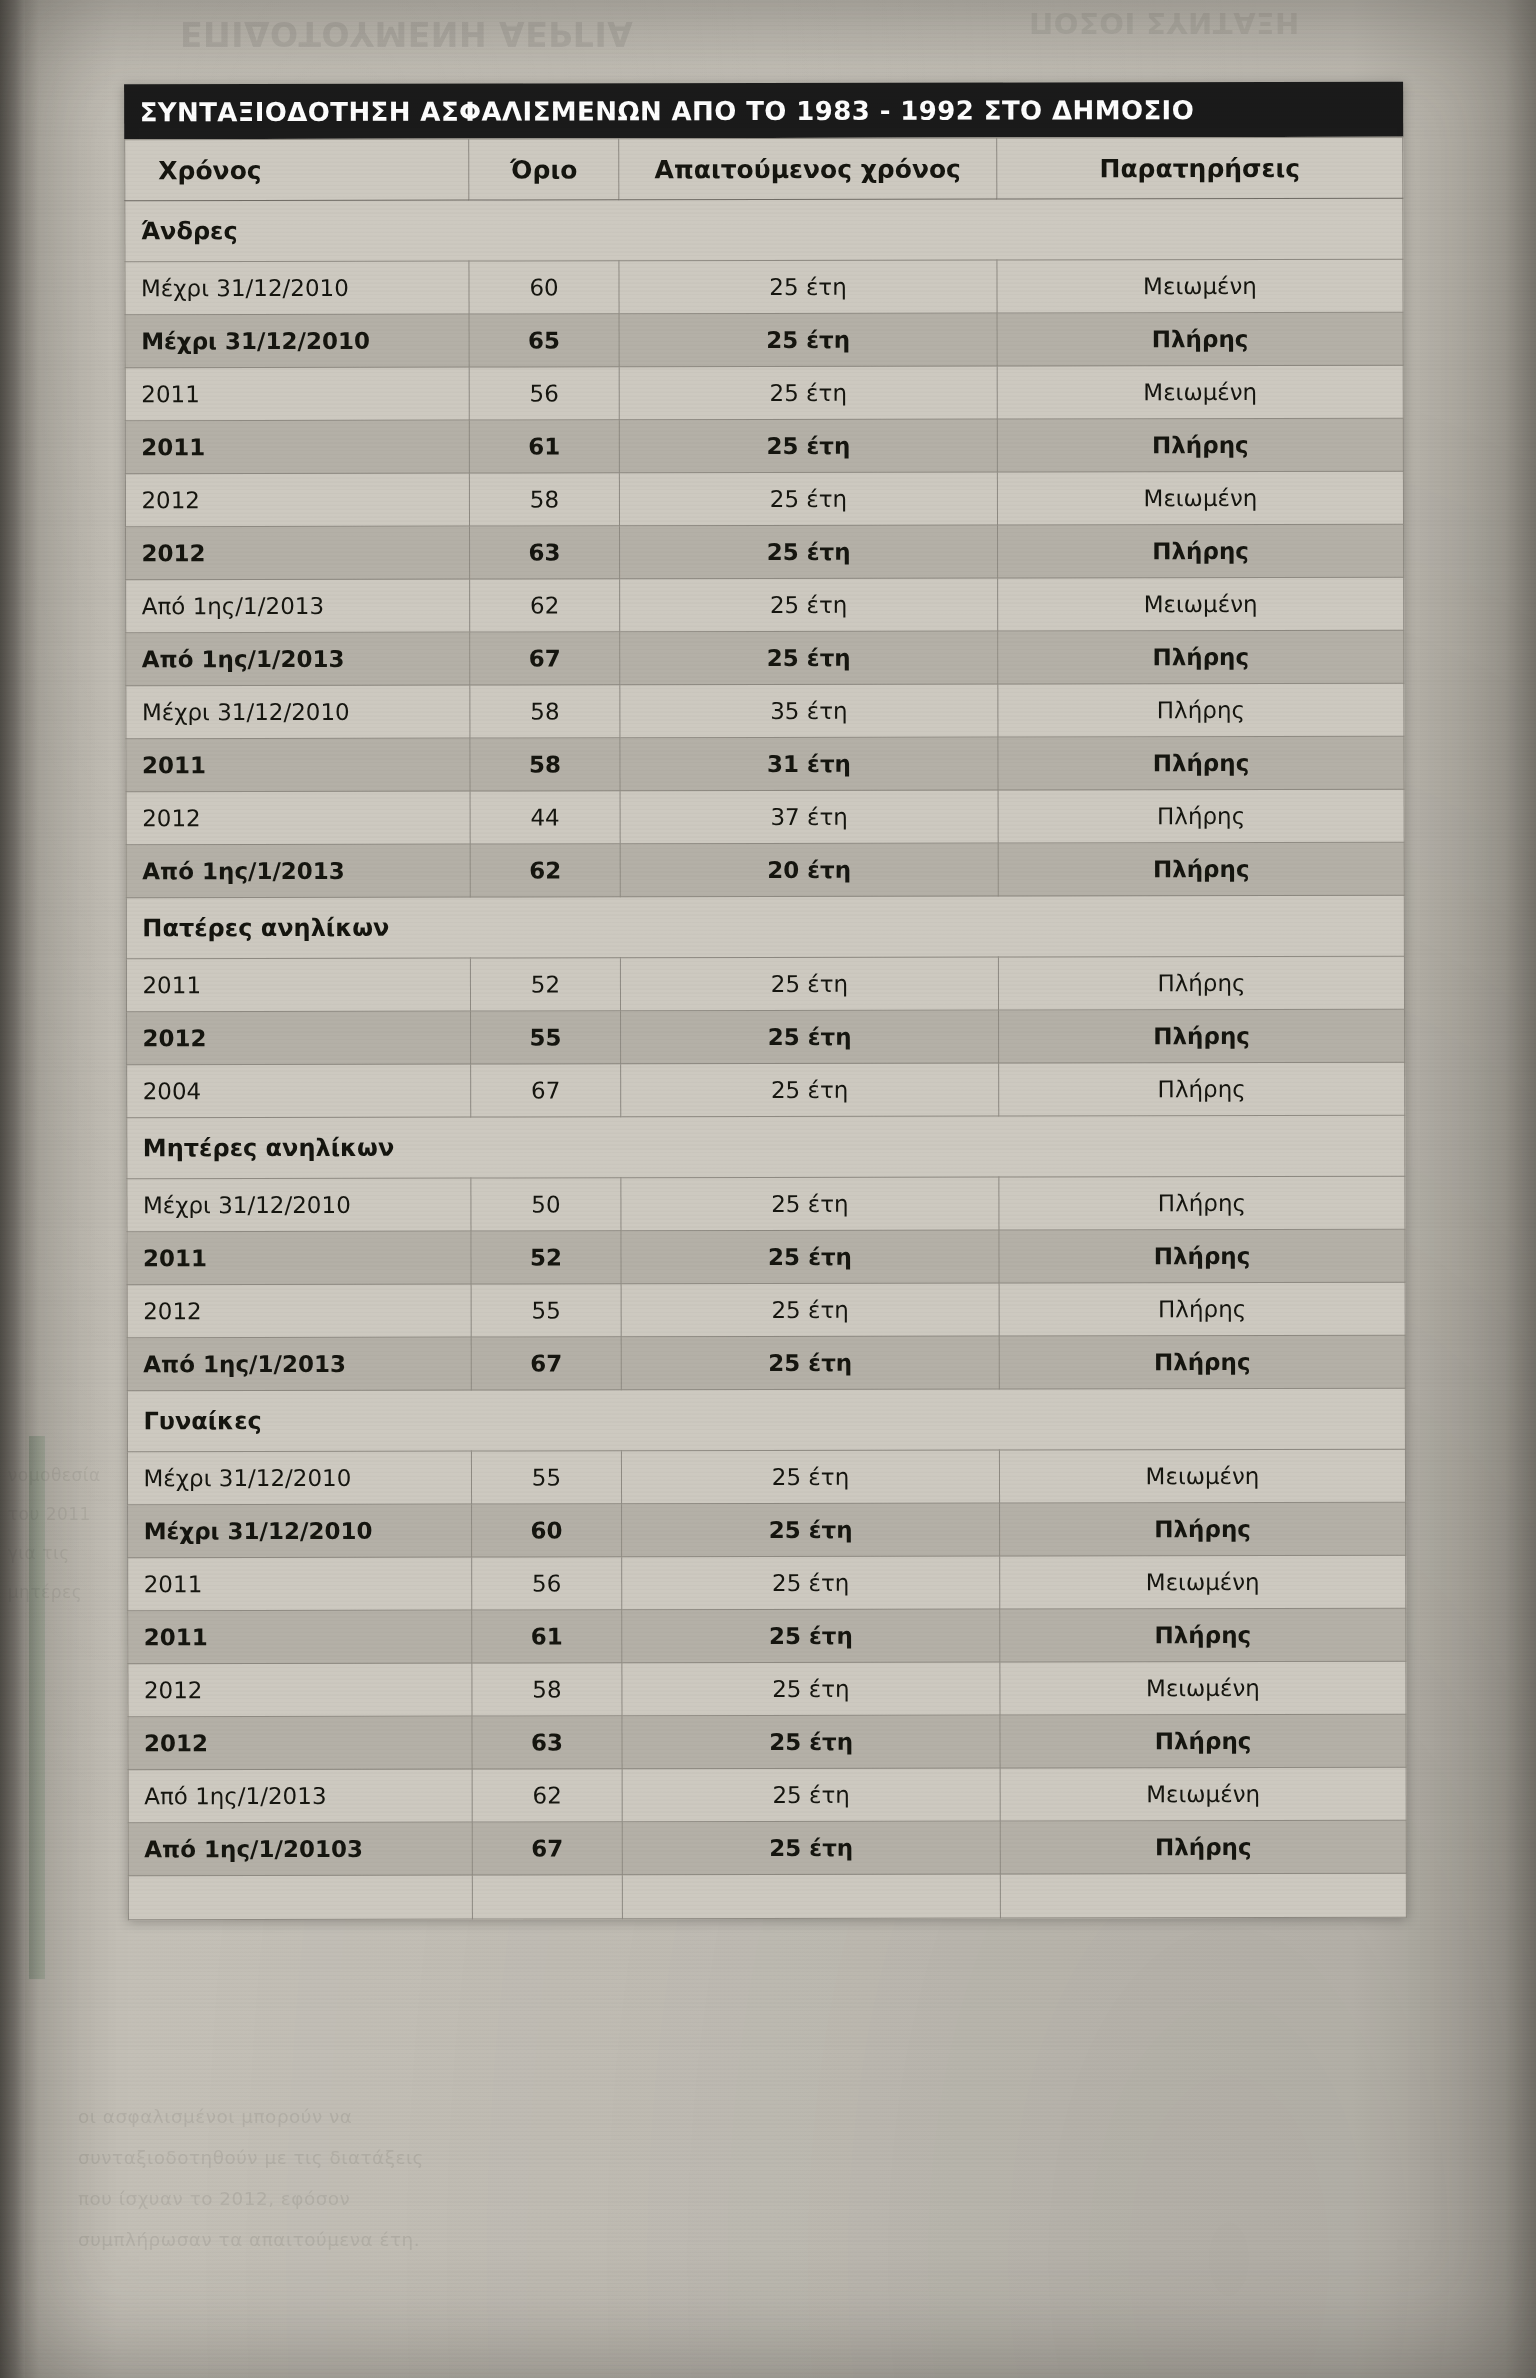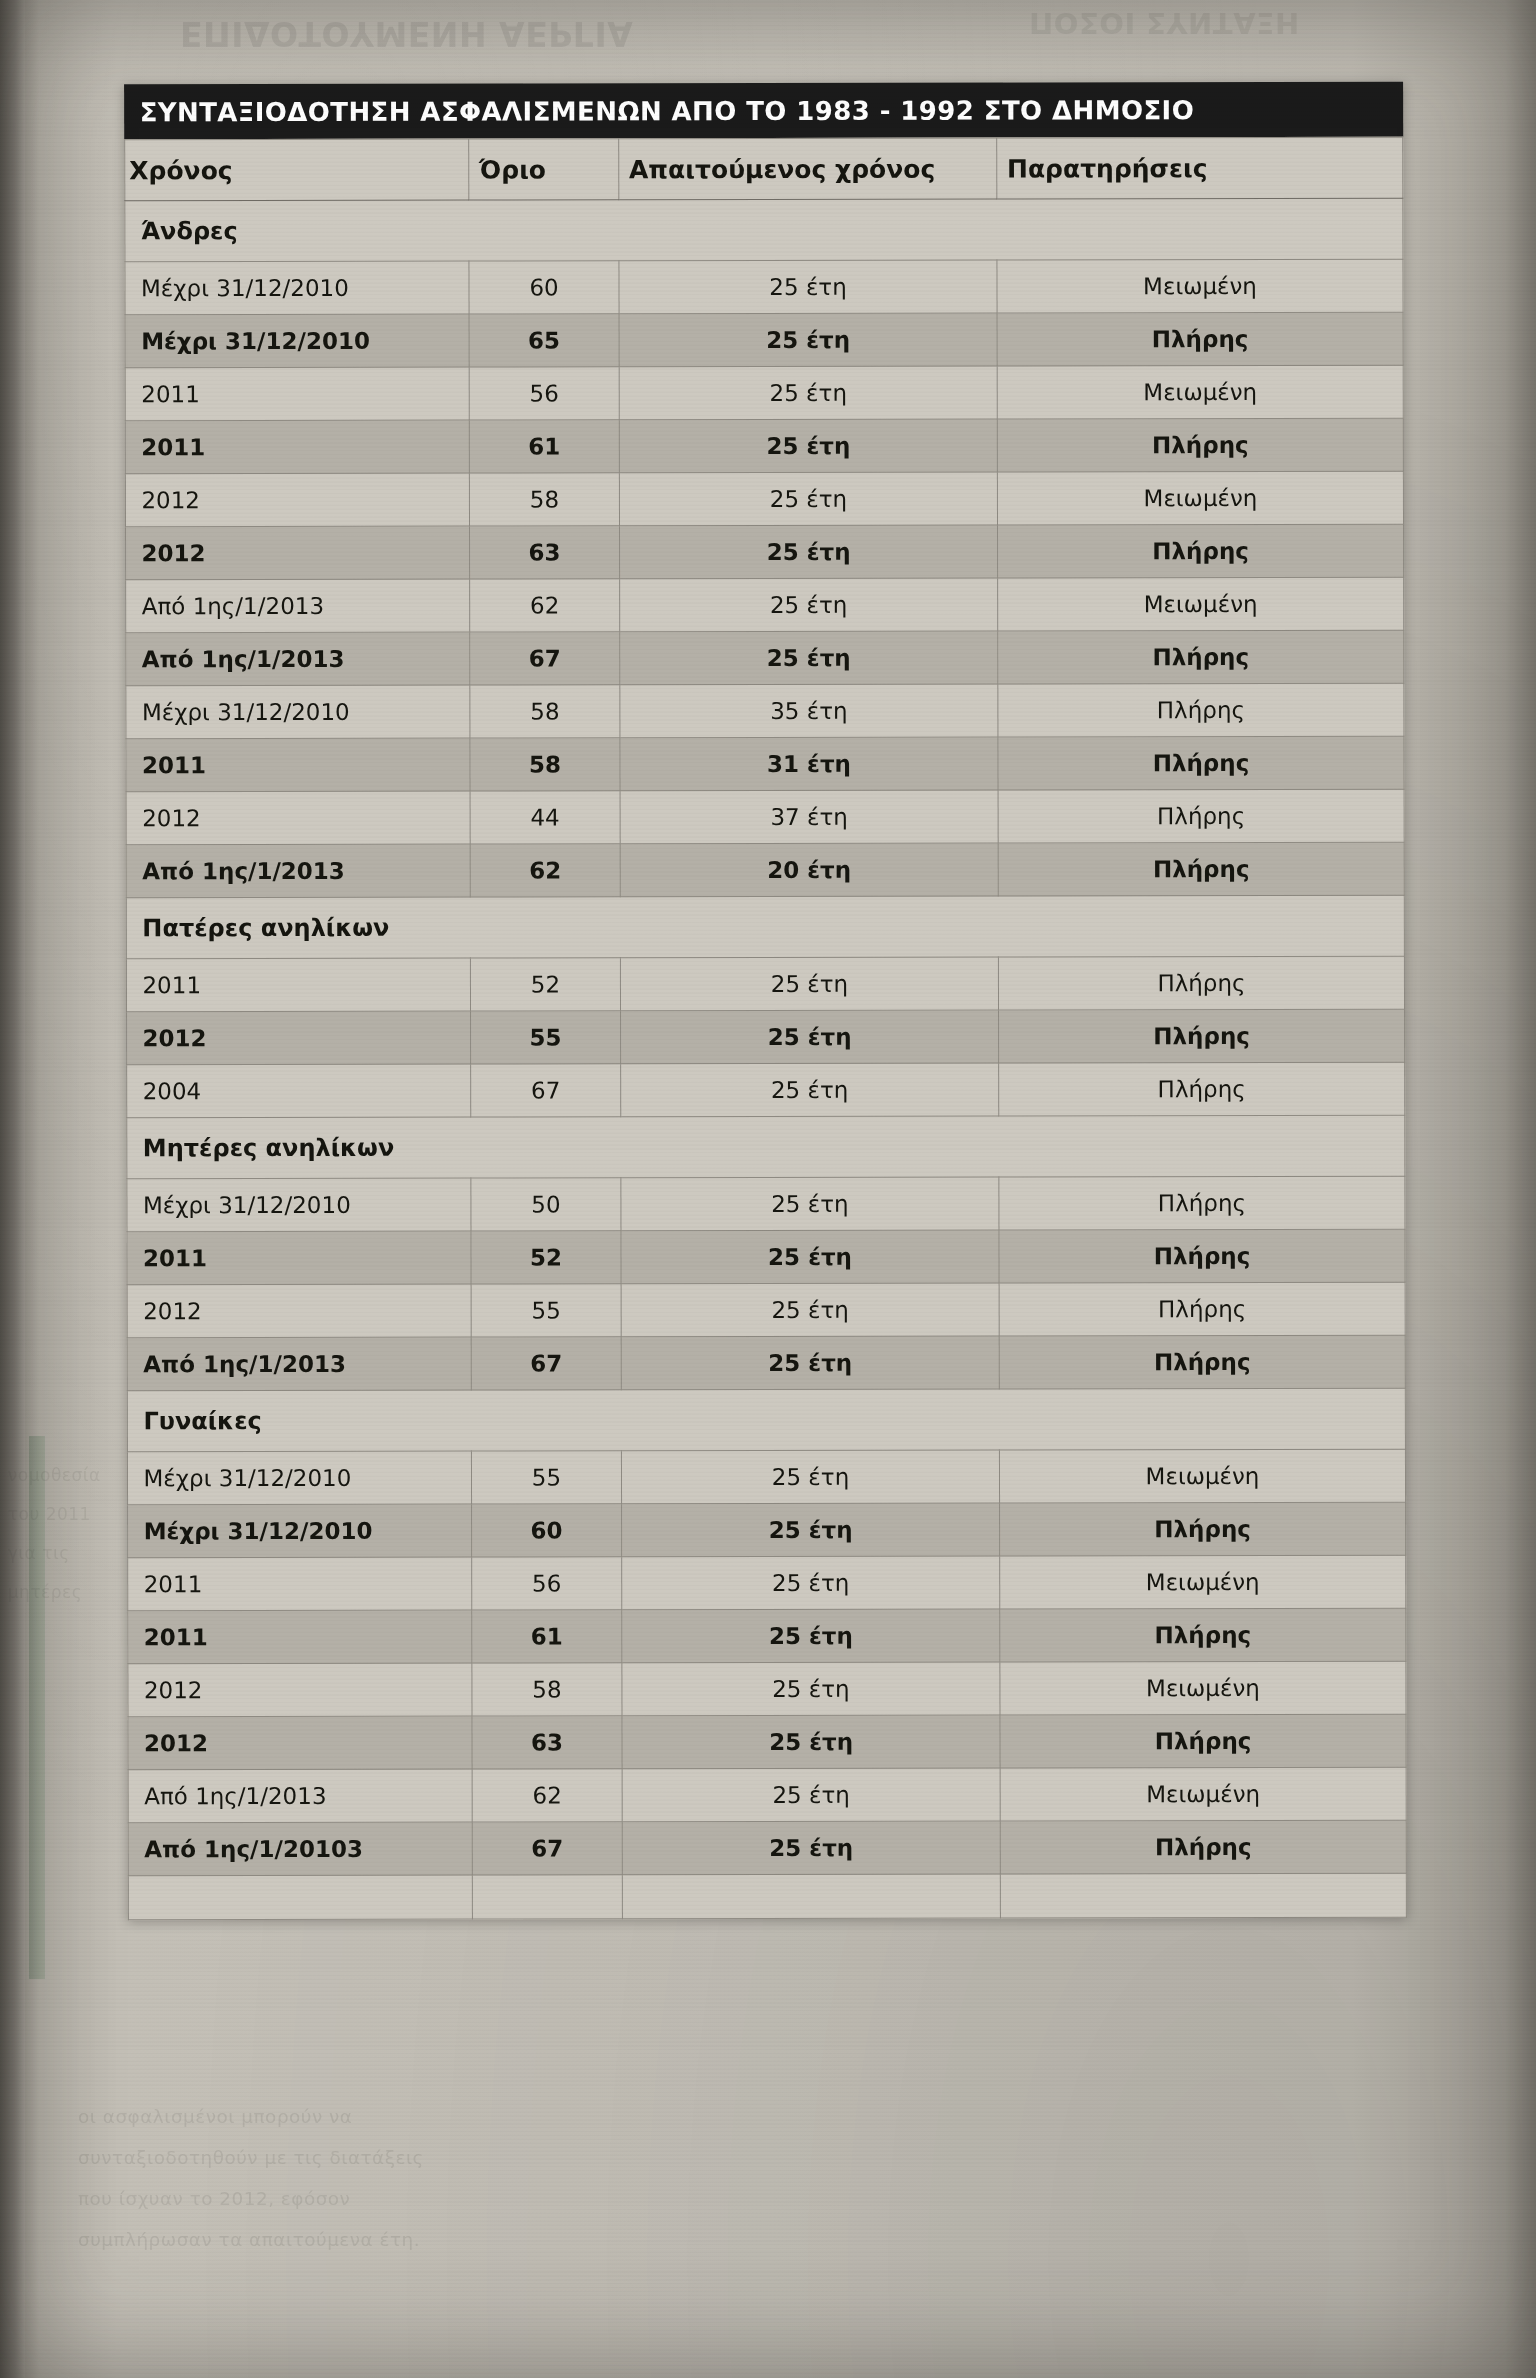--- a/index.html
+++ b/index.html
@@ -81,22 +81,22 @@
     padding:0 9.7px;
     font-family:"DejaVu Sans", sans-serif;
   }
   thead th{
     font-size:25px;
     font-weight:bold;
     background:#cdc9c0;
     height:60px;
     border-bottom:1.9px solid #6f6b64;
   }
-  thead th.left{text-align:left;padding-left:4px;}
-  thead th.center{text-align:left;}
+  thead th.left{text-align:left;padding-left:33px;}
+  thead th.center{text-align:center;}
 
   td.c-left{text-align:left;padding-left:15.5px;}
   td.c-ctr{text-align:center;}
 
   tr.shade td{background:#b4b0a7;font-weight:bold;}
   tr.plain td{background:#cdc9c0;}
   tr.group td{
     background:#cdc9c0;
     font-weight:bold;
     font-size:24px;

